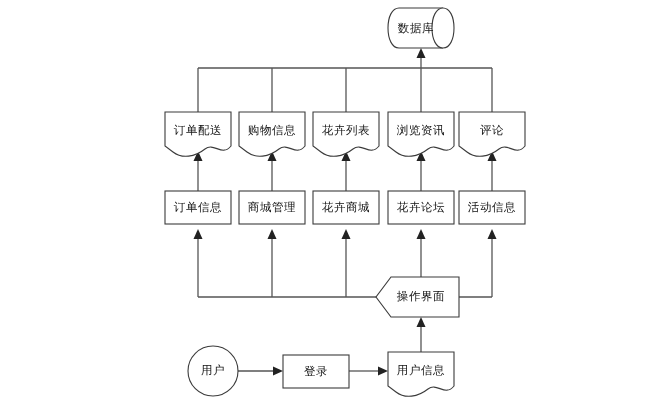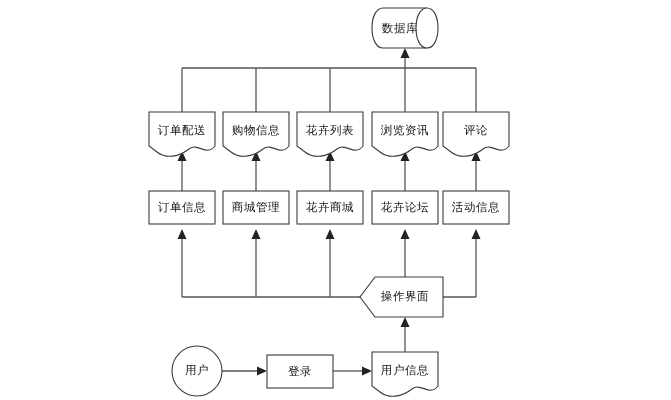--- a/index.html
+++ b/index.html
@@ -9,21 +9,21 @@
   }
   body {
     width: 671px;
     height: 400px;
     font-family: "Liberation Sans", "DejaVu Sans", sans-serif;
     overflow: hidden;
     position: relative;
   }
   #diagram-root {
     position: absolute;
-    left: 0;
+    left: 16px;
     top: 0;
     width: 562px;
     height: 400px;
   }
   svg.flowchart {
     display: block;
     width: 671px;
     height: 400px;
     background: #ffffff;
   }

